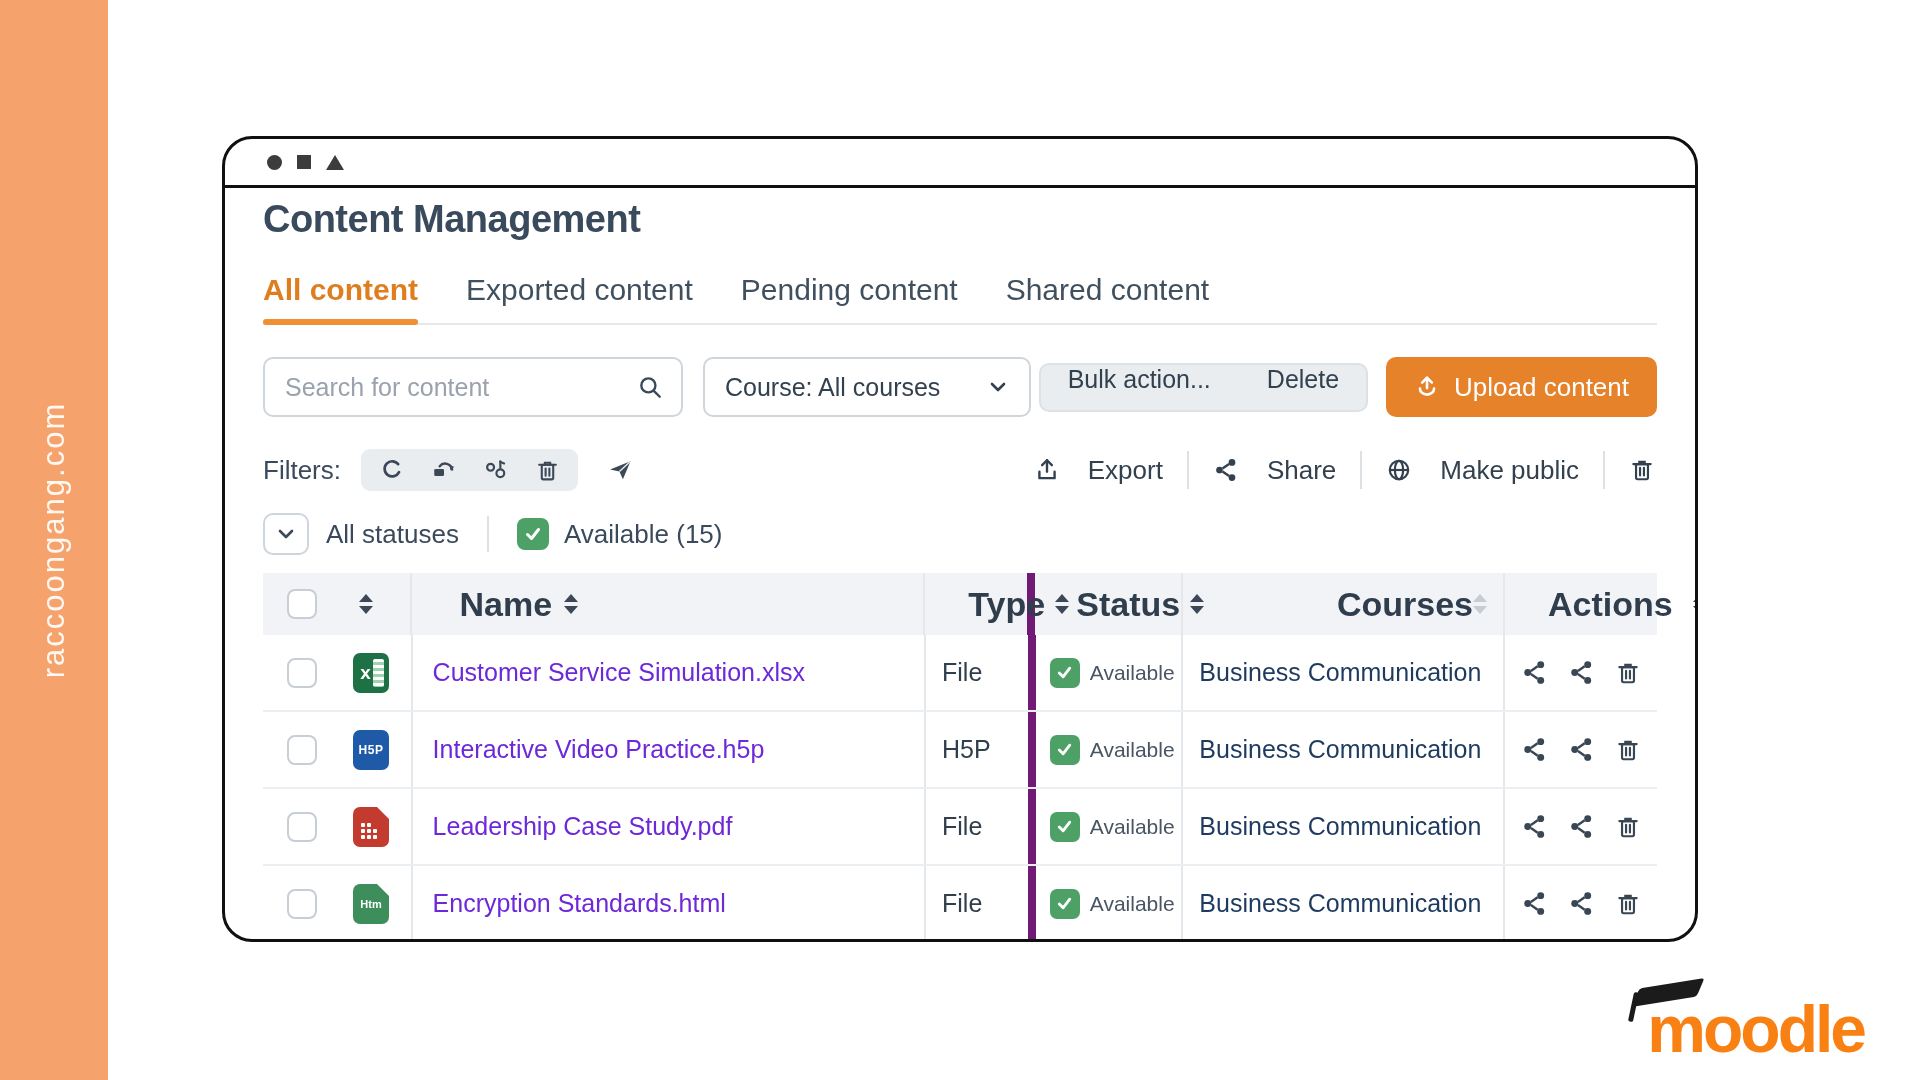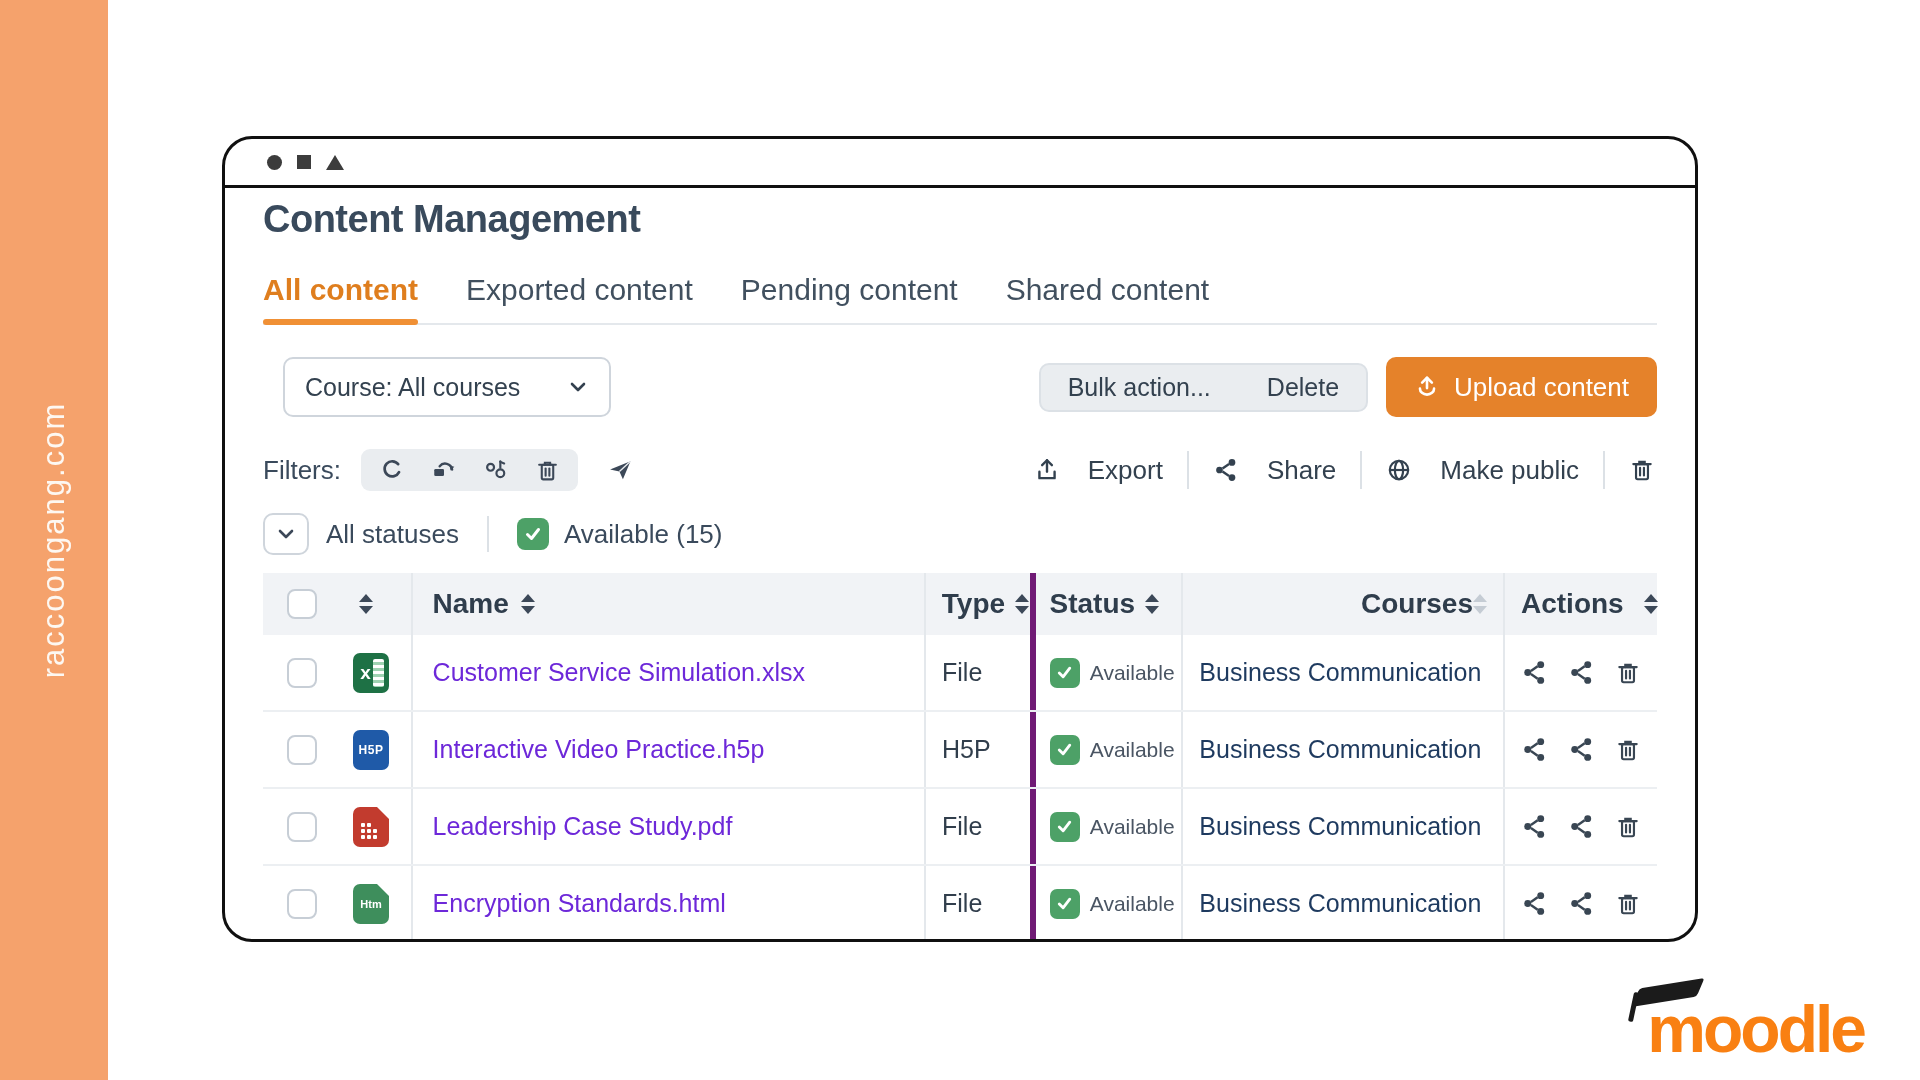--- a/index.html
+++ b/index.html
@@ -37,21 +37,21 @@
   .tab.active { color:#DF7E1E; font-weight:700; }
   .tab.active::after { content:""; position:absolute; left:0; right:0; bottom:-2px; height:6px; background:#F09035; border-radius:4px; }
 
   
   .toolbar { margin-top:32px; display:flex; align-items:center; height:60px; }
   .search-box { width:420px; height:60px; border:2px solid #CFD5DC; border-radius:10px; display:flex; align-items:center; padding:0 18px; background:#fff; }
   .search-box input { border:none; outline:none; flex:1; font-size:25px; color:#3A4A5C; font-family:inherit; background:transparent; }
   .search-box input::placeholder { color:#99A2AD; }
   .search-box svg { color:#3A4A5C; flex:none; }
   .course-select { width:328px; height:60px; margin-left:20px; border:2px solid #CFD5DC; border-radius:10px; display:flex; align-items:center; justify-content:space-between; padding:0 20px; font-size:25px; color:#33414F; background:#fff; }
-  .bulk-group { margin-left:auto; height:49px; display:flex; align-items:center; background:#EAEDF0; border:2px solid #DCE1E6; border-radius:10px; overflow:hidden; }
+  .bulk-group { margin-left:auto; height:49px; display:flex; align-items:flex-start; background:#EAEDF0; border:2px solid #DCE1E6; border-radius:10px; overflow:hidden; }
   .bulk-group button { font-family:inherit; font-size:25px; color:#33414F; background:transparent; border:none; padding:0 27px; cursor:pointer; }
   .bulk-sep { width:2px; background:#CBD2D9; }
   .upload-btn { margin-left:18px; height:60px; padding:7px 28px; background:#E5822A; border:none; border-radius:10px; color:#fff; font-family:inherit; font-size:26px; display:flex; align-items:center; gap:14px; cursor:pointer; }
 
   
   .filter-row { margin-top:30px; display:flex; align-items:center; height:46px; }
   .filters-label { font-size:26px; color:#3A4A5C; }
   .filter-group { margin-left:20px; background:#EAEDF0; border-radius:9px; padding:8px 18px; display:flex; align-items:center; gap:26px; color:#3C4858; }
   .icon-btn { display:flex; align-items:center; justify-content:center; background:none; border:none; color:#3C4858; padding:0; cursor:pointer; }
   .send-btn { margin-left:28px; }
@@ -67,26 +67,26 @@
   .check-green { width:32px; height:32px; background:#4DA167; border-radius:8px; display:flex; align-items:center; justify-content:center; flex:none; cursor:pointer; }
   .avail-label { margin-left:15px; font-size:26px; color:#3A4A5C; }
 
   
   .table { margin-top:18px; }
   .thead { display:flex; height:62px; background:#F1F3F6; align-items:stretch; }
   .trow  { display:flex; height:77px; align-items:stretch; border-bottom:2px solid #ECEFF2; }
   .cell { display:flex; align-items:center; height:100%; }
   .c1 { width:150px; padding-left:24px; border-right:2px solid #E4E8EC; }
   .c2 { width:515px; padding-left:20px; border-right:2px solid #E4E8EC; gap:12px; }
-  .c3 { width:110px; padding-left:16px; border-right:6px solid #701a75; gap:10px; }
+  .c3 { width:110px; padding-left:16px; border-right:8px solid #701a75; gap:10px; }
   .c4 { width:148px; padding-left:14px; border-right:2px solid #E4E8EC; gap:10px; }
   .c5 { width:323px; padding:0 16px; border-right:2px solid #E4E8EC; }
   .c5.head { justify-content:flex-end; }
   .c6 { width:152px; padding-left:16px; gap:20px; }
-  .th-label { font-size:28px; font-weight:700; color:#2F3D4C; }
+  .th-label { font-size:34px; font-weight:700; color:#2F3D4C;margin-left:27px; }
   .cbx { width:30px; height:30px; border:2px solid #C7CED6; border-radius:8px; background:#fff; flex:none; cursor:pointer; }
   .sort { display:inline-flex; flex-direction:column; gap:4px; cursor:pointer; }
   .sort i { width:0; height:0; border-left:7px solid transparent; border-right:7px solid transparent; }
   .sort .up { border-bottom:8px solid #3C4858; }
   .sort .down { border-top:8px solid #3C4858; }
   .sort.muted .up { border-bottom-color:#C5CCD4; }
   .sort.muted .down { border-top-color:#C5CCD4; }
   .head-sort1 { margin-left:42px; }
   .name-link { font-size:25px; color:#6d28d9; cursor:pointer; }
   .type-text { font-size:25px; color:#313E4C; }
@@ -135,20 +135,27 @@
     <h1 class="page-title">Content Management</h1>
 
     <nav class="tabs">
       <div class="tab active">All content</div>
       <div class="tab">Exported content</div>
       <div class="tab">Pending content</div>
       <div class="tab">Shared content</div>
     </nav>
 
     <div class="toolbar">
+      <div class="search-box">
+        <input type="text" placeholder="Search for content" style="">
+        <svg width="26" height="26" viewBox="0 0 24 24" fill="none" stroke="currentColor" stroke-width="2.2" stroke-linecap="round">
+          <circle cx="10.5" cy="10.5" r="6.5"></circle>
+            <line x1="15.5" y1="15.5" x2="21" y2="21"></line>
+        </svg>
+      </div>
 
       <div class="course-select">
         <span>Course: All courses</span>
         <svg width="22" height="22" viewBox="0 0 22 22" fill="none" stroke="#33414F" stroke-width="2.6" stroke-linecap="round" stroke-linejoin="round">
           <polyline points="5,8 11,14 17,8"></polyline>
         </svg>
       </div>
 
       <div class="bulk-group">
         <button>Bulk action...</button>

